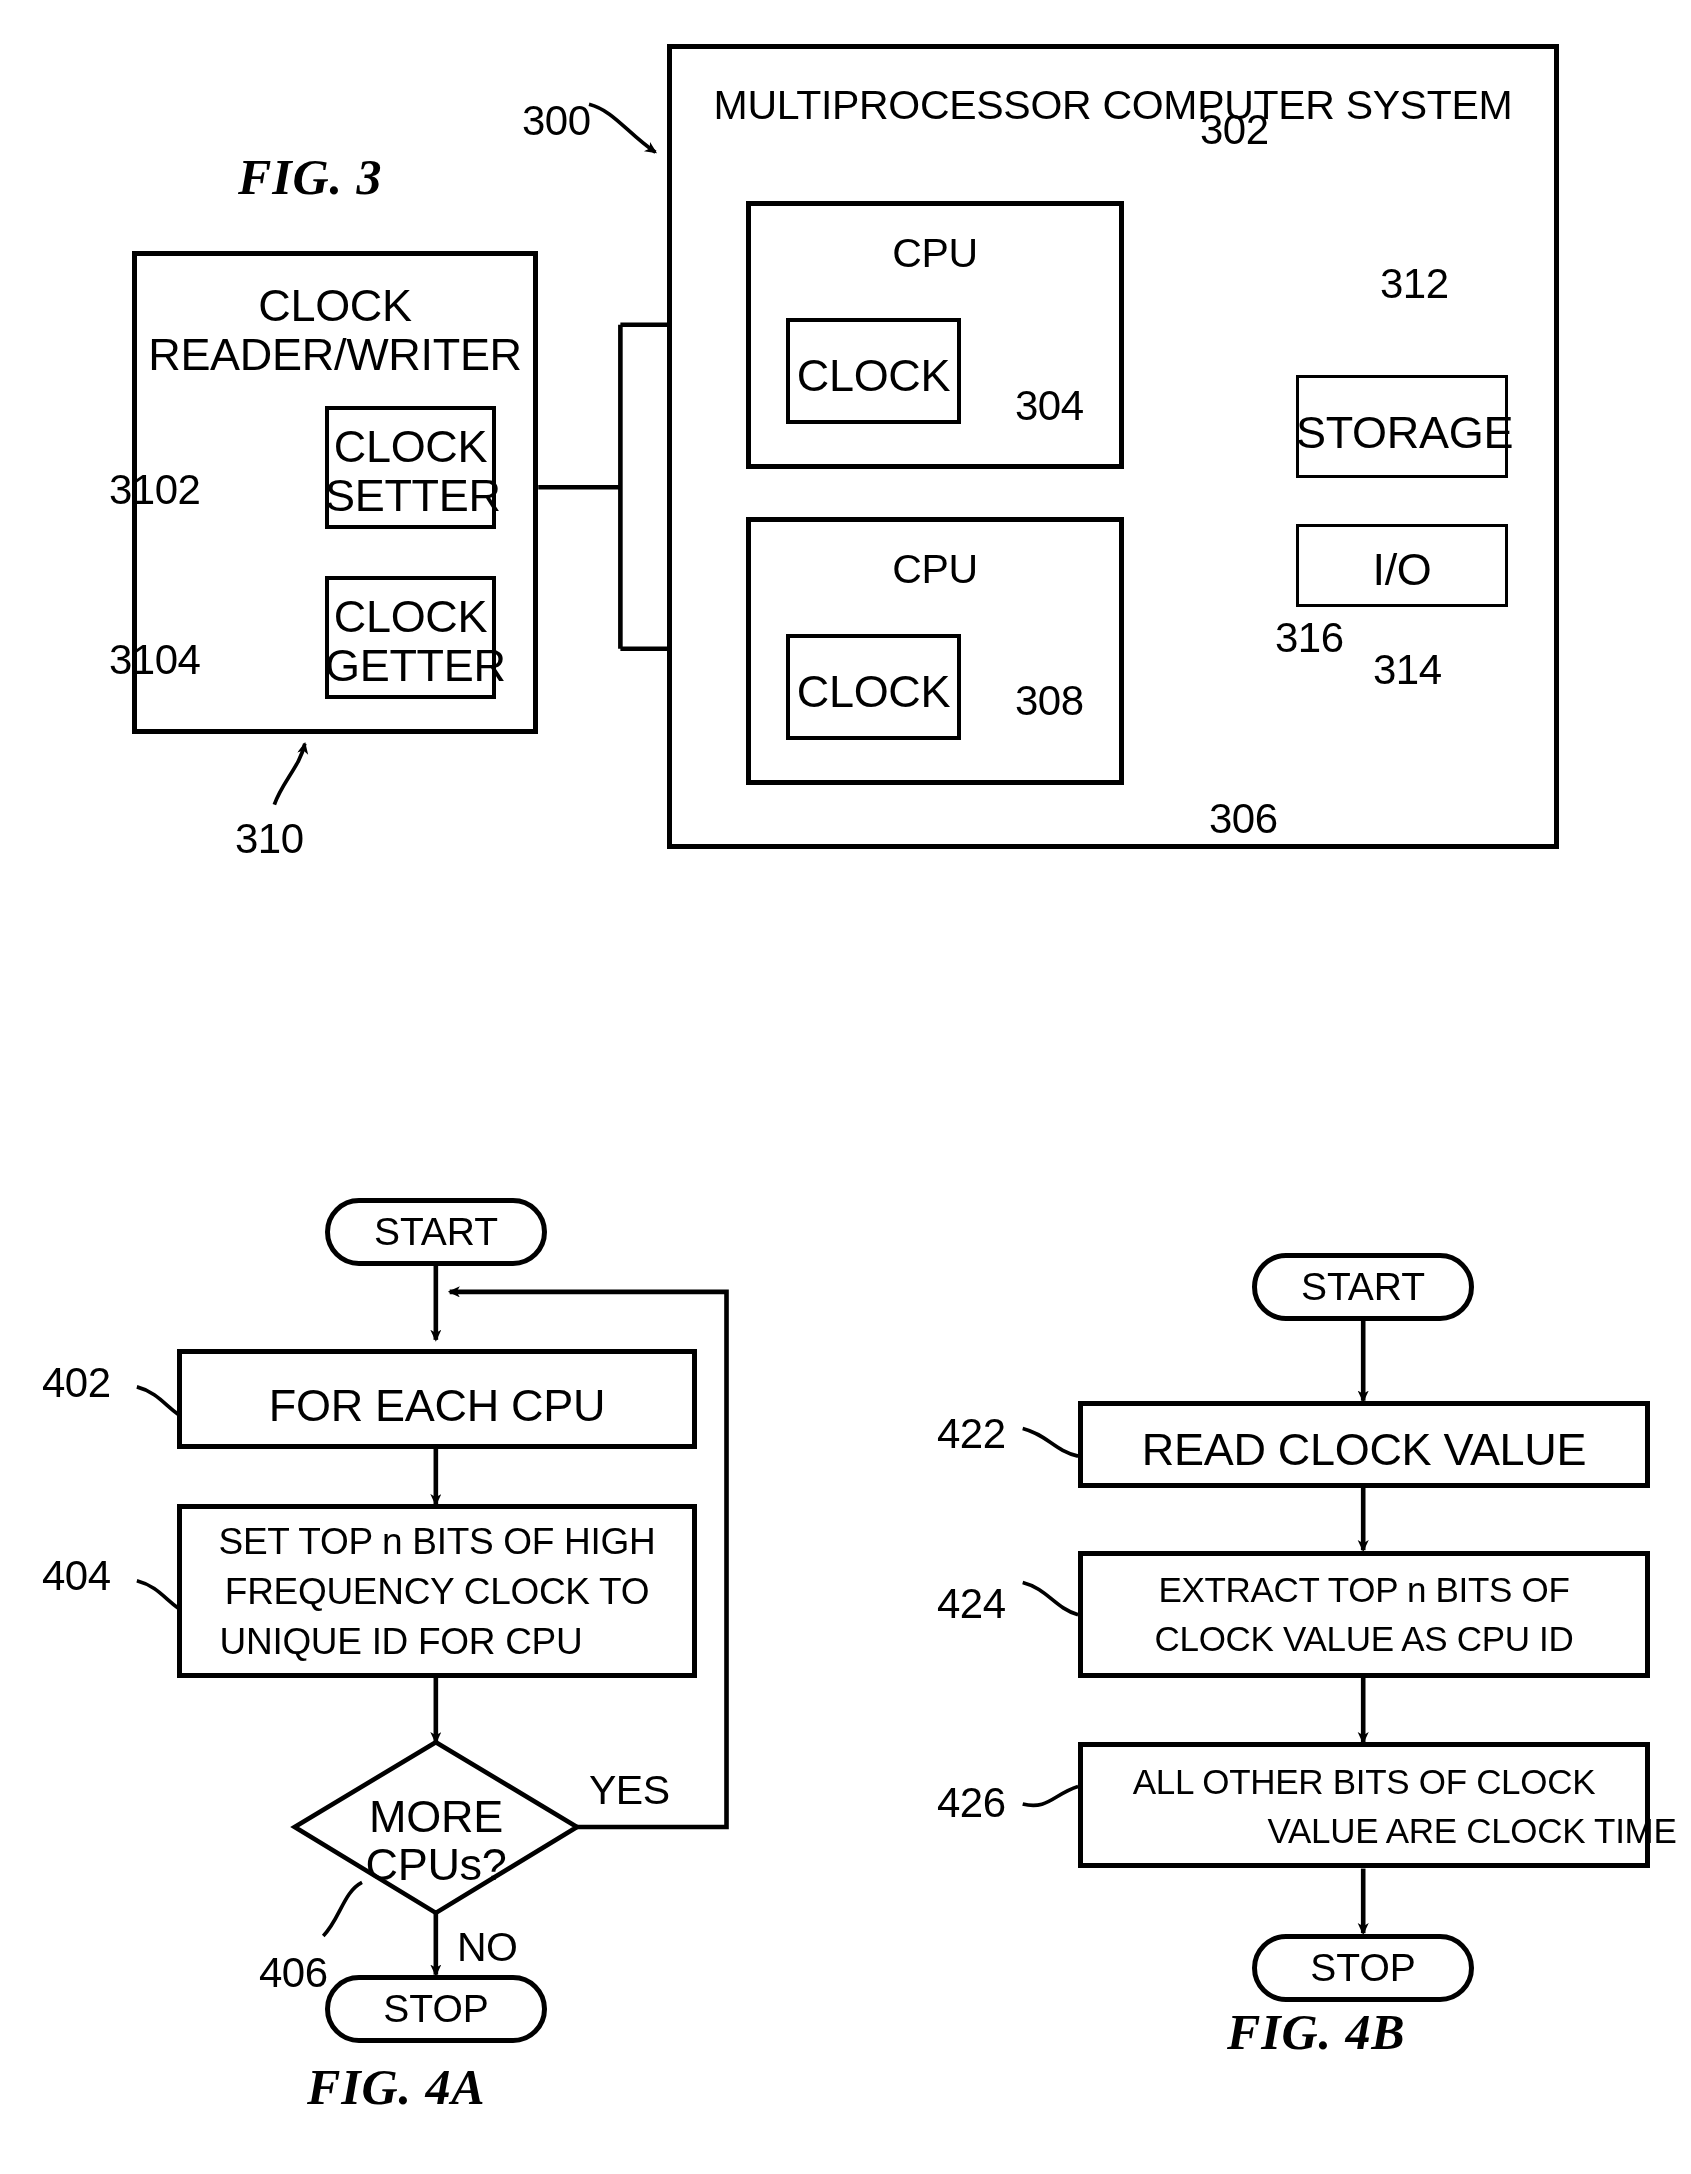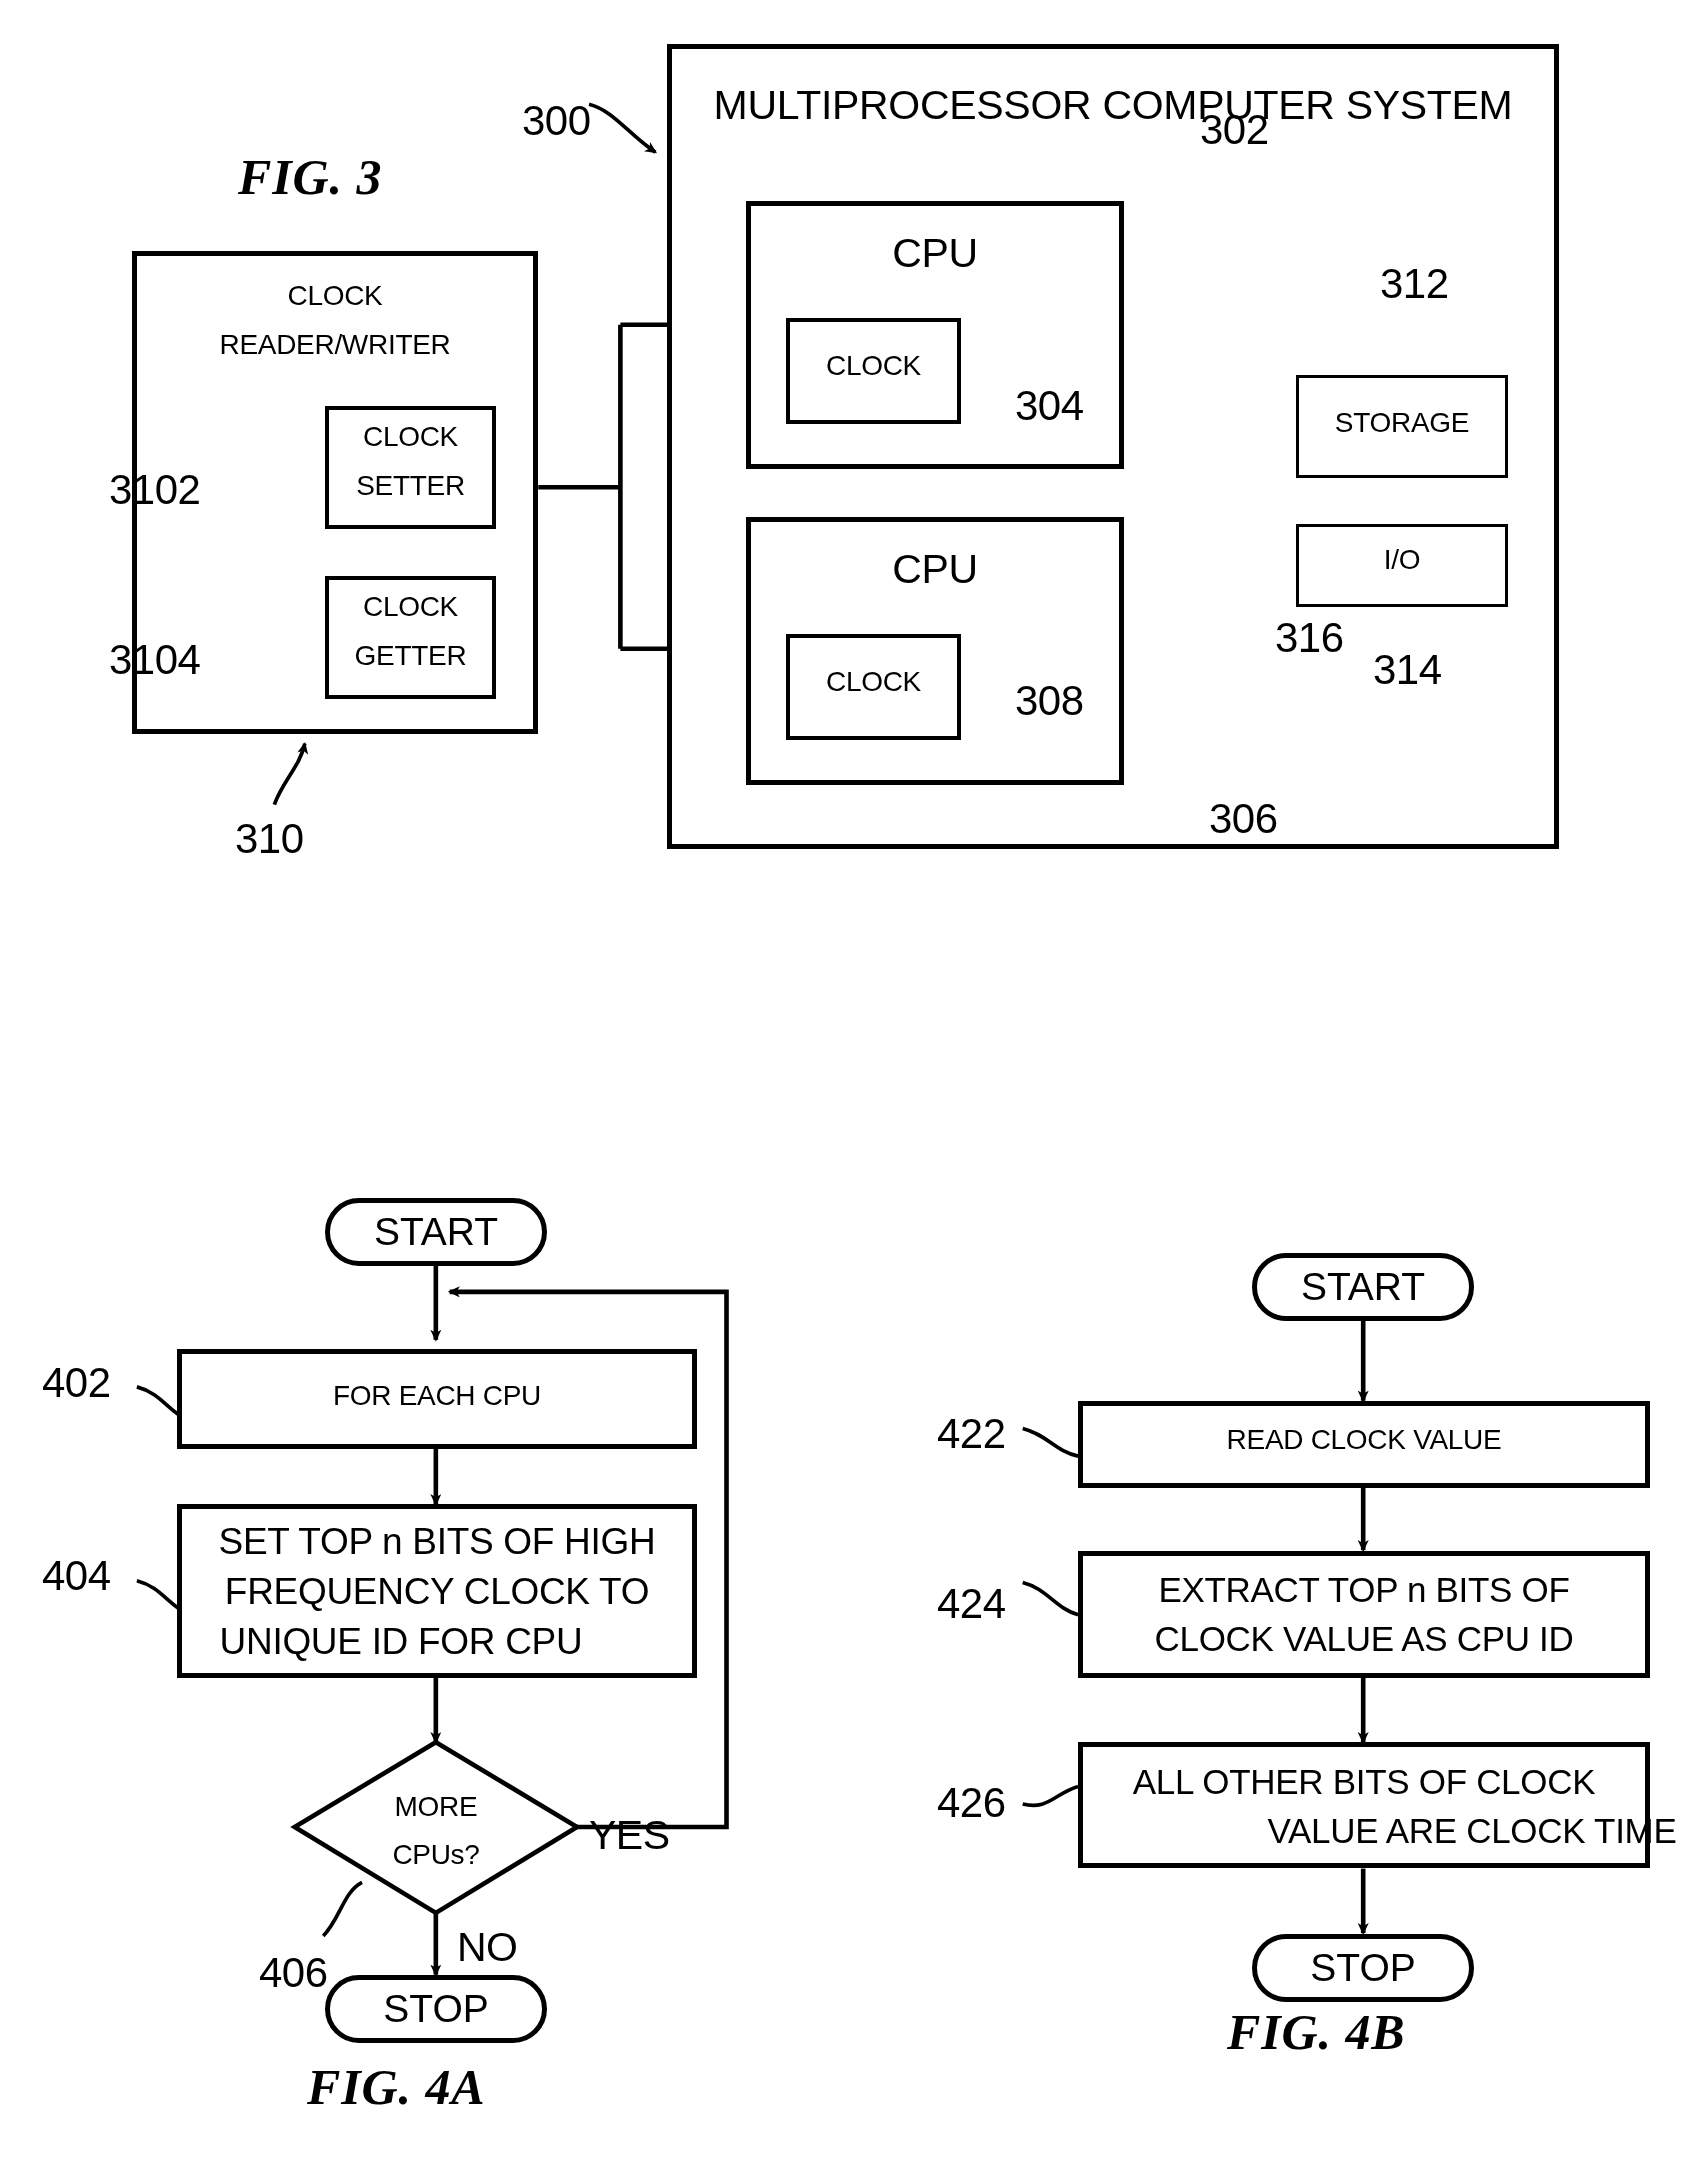--- a/index.html
+++ b/index.html
@@ -12,21 +12,21 @@
   .reftxt{position:absolute;font-family:"Liberation Sans",sans-serif;font-size:42px;
           white-space:nowrap;letter-spacing:-0.5px;}
   .boxtxt{position:absolute;font-family:"Liberation Sans",sans-serif;
           white-space:nowrap;text-align:center;letter-spacing:-0.3px;}
   .ctr{display:flex;align-items:center;justify-content:center;text-align:center;}
   .blk{position:absolute;box-sizing:border-box;border:4.6px solid #000;background:#fff;}
   .blk.thin{border-width:3.7px;}
   .blk.thick{border-width:5.5px;}
   .t1{font-size:37px;line-height:1.16;}
   .t2{font-size:35px;line-height:1.22;}
-  .t3{font-size:28px;line-height:1.18;}
+  .t3{font-size:45px;line-height:1.18;}
 </style>
 </head>
 <body>
 
 <div id="sheet">
 
   <svg class="layer" viewBox="0 0 1833 2356">
     <defs>
       <marker id="ah" markerWidth="16" markerHeight="16" refX="11" refY="6" orient="auto" markerUnits="userSpaceOnUse">
         <path d="M0,0 L13,6 L0,12 L3.5,6 Z" fill="#000"></path>
@@ -213,21 +213,21 @@
 
   <div class="blk thick" style="left:177px;top:1504px;width:520px;height:174px;"></div>
   <div class="boxtxt t1" style="left:177px;top:1521px;width:520px;">SET TOP n BITS OF HIGH</div>
   <div class="boxtxt t1" style="left:177px;top:1571px;width:520px;">FREQUENCY CLOCK TO</div>
   <div class="boxtxt t1" style="left:177px;top:1621px;width:448px;">UNIQUE ID FOR CPU</div>
   <div class="reftxt" style="left:42px;top:1552px;">404</div>
 
   <div class="boxtxt t3" style="left:325px;top:1790px;width:222px;">MORE</div>
   <div class="boxtxt t3" style="left:325px;top:1838px;width:222px;">CPUs?</div>
   <div class="reftxt" style="left:259px;top:1949px;">406</div>
-  <div class="reftxt" style="left:589px;top:1812px;font-size:41px;">YES</div>
+  <div class="reftxt" style="left:589px;top:1767px;font-size:41px;">YES</div>
   <div class="reftxt" style="left:457px;top:1924px;font-size:41px;">NO</div>
 
   <div class="blk thick ctr" style="left:325px;top:1975px;width:222px;height:68px;
        border-radius:37px;font-size:39px;">STOP</div>
 
   <div class="figlabel" style="left:1227px;top:2003px;">FIG. 4B</div>
 
   <div class="blk thick ctr" style="left:1252px;top:1253px;width:222px;height:68px;
        border-radius:37px;font-size:39px;">START</div>
 

